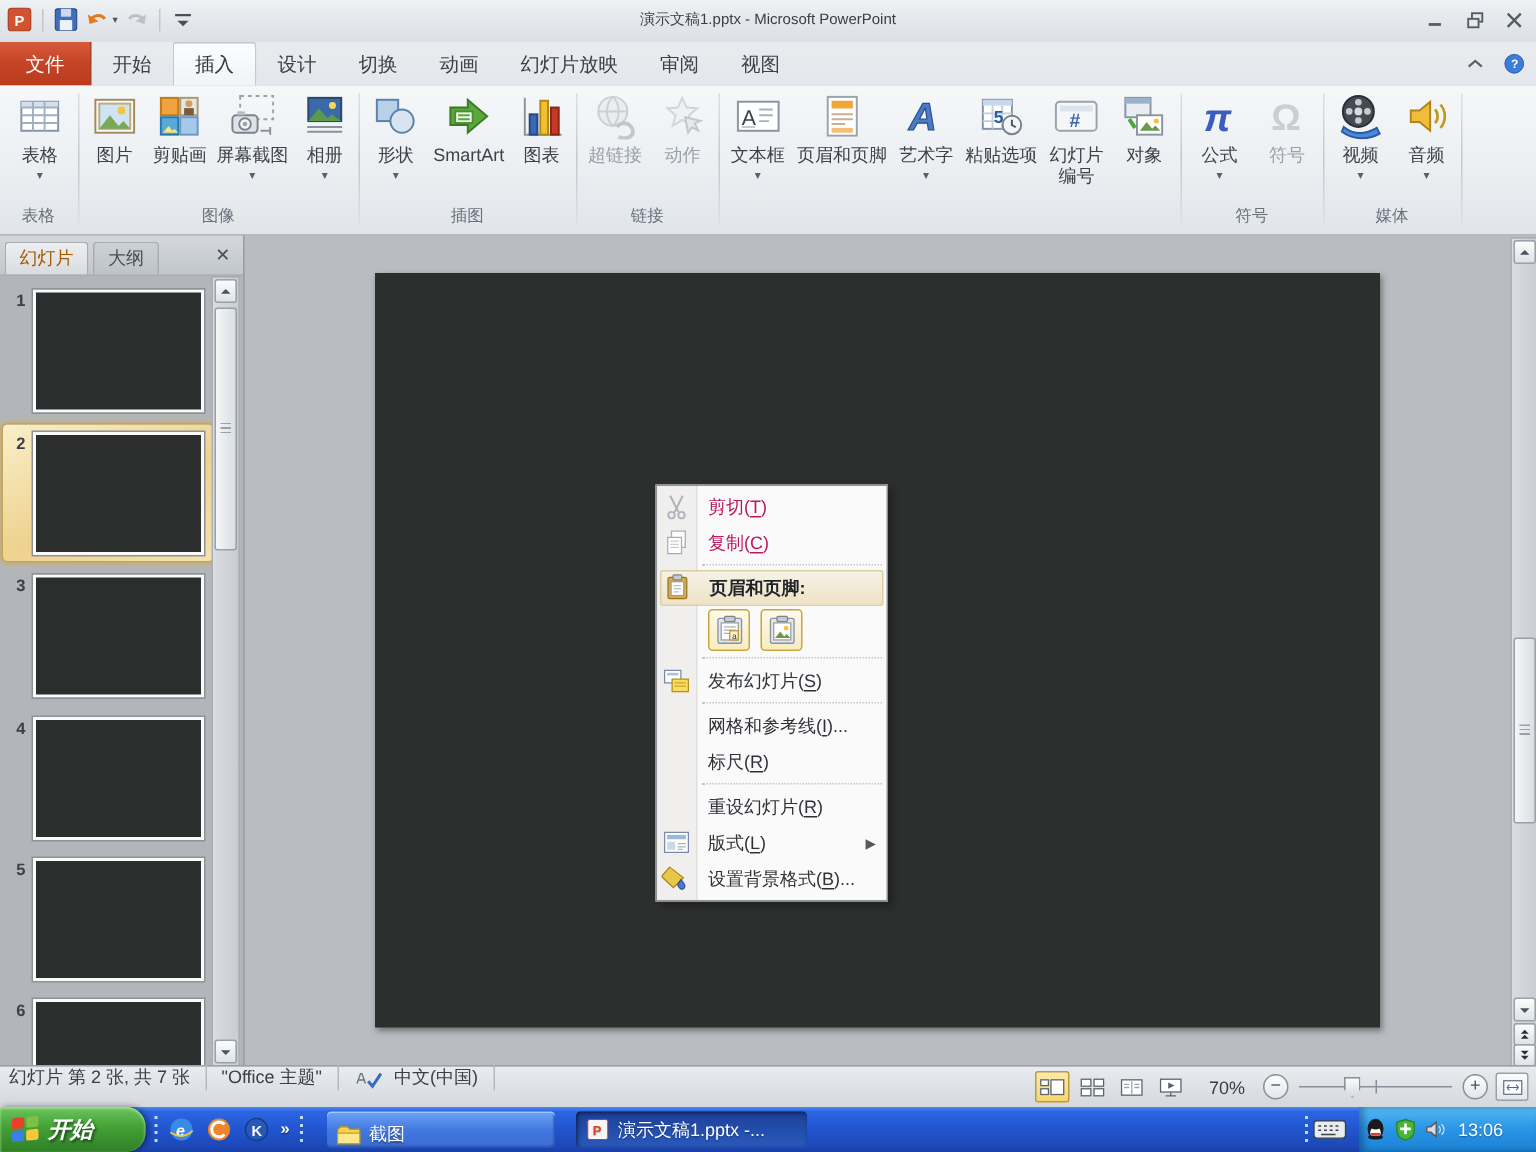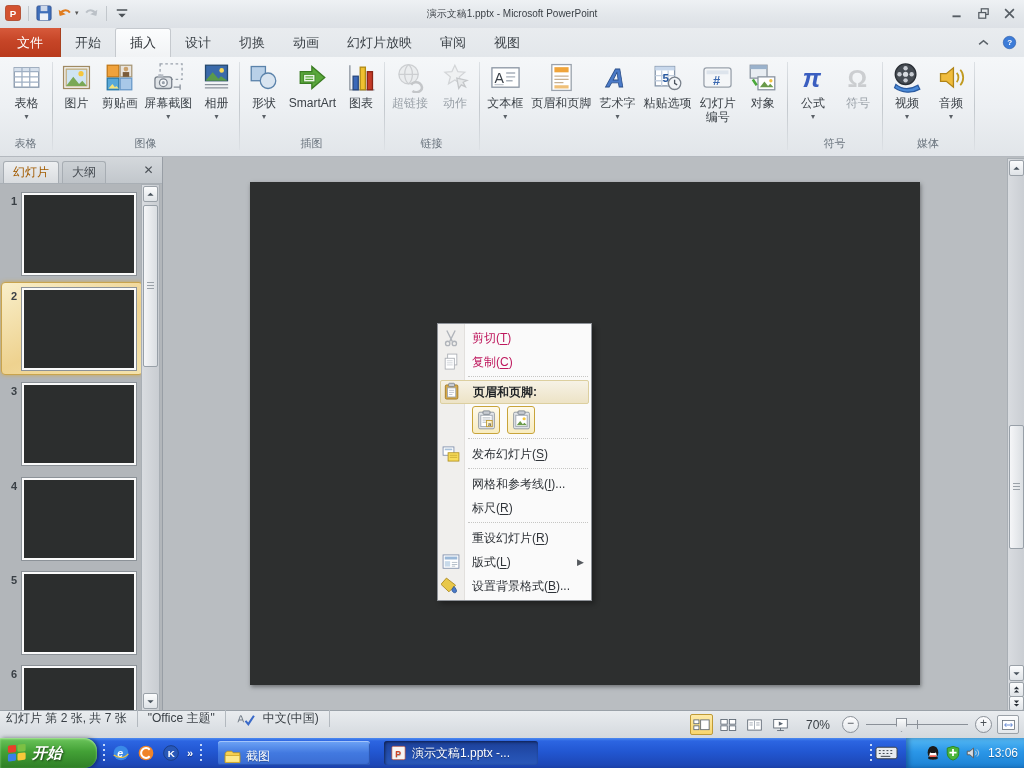--- a/index.html
+++ b/index.html
@@ -143,21 +143,21 @@
     padding:0 6px;box-sizing:border-box;font-size:12px;color:#fff;white-space:nowrap;overflow:hidden;
     text-shadow:0 1px 1px rgba(0,0,0,.35);}
   .taskbtn .icn{width:17px;height:16px;flex:0 0 auto;}
   .taskbtn.inactive{left:218px;width:152px;background:linear-gradient(#6ea4f6,#4279e0 50%,#3a6cd2);
     box-shadow:inset 0 1px 0 #a2c4fa,inset -1px -1px 1px #2a55b2;align-items:flex-end;}
   .taskbtn.pressed{left:384px;width:154px;background:linear-gradient(#1c3f98,#2450b0 60%,#2a58ba);
     box-shadow:inset 1px 1px 3px rgba(0,0,10,.55);}
   .trgrip{position:absolute;right:152px;top:6px;}
   .kbicon{position:absolute;right:126px;top:6px;width:23px;height:18px;}
   .tray{position:absolute;right:0;top:0;height:30px;width:118px;display:flex;align-items:center;gap:4px;
-    padding-left:19px;box-sizing:border-box;
+    padding-left:3px;box-sizing:border-box;
     background:linear-gradient(#55b9f4 0%,#2b97e8 45%,#1b80d2 100%);
     box-shadow:inset 3px 0 4px rgba(0,0,40,.3);}
   .tray .icn{width:16px;height:16px;}
   .time{color:#fff;font-size:12px;margin-left:3px;text-shadow:0 1px 1px rgba(0,0,0,.35);}
 </style>
 </head>
 <body>
 
 <div id="screen">
 

